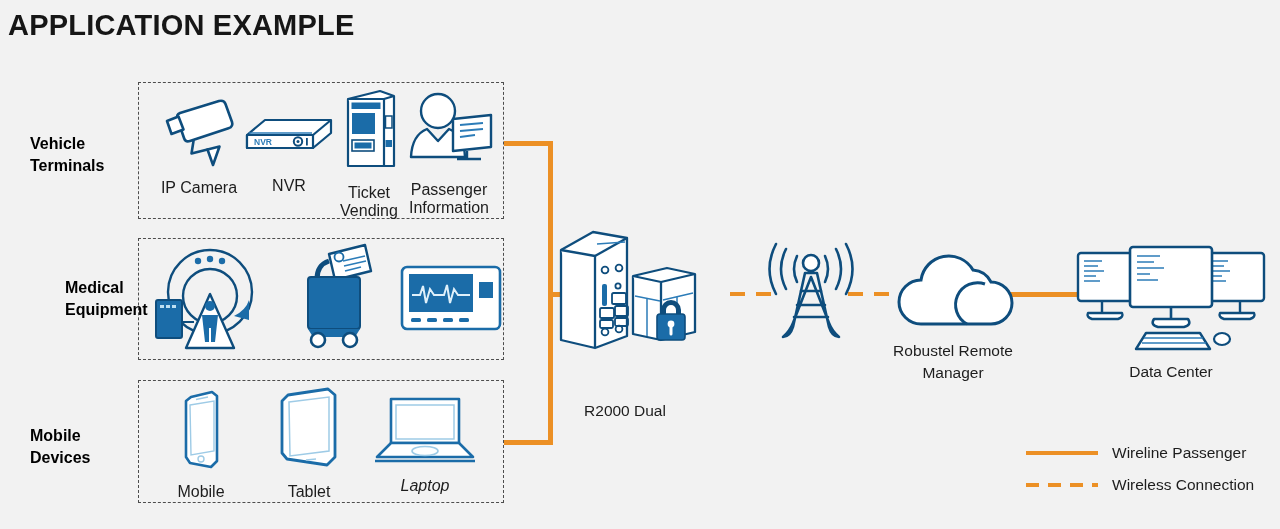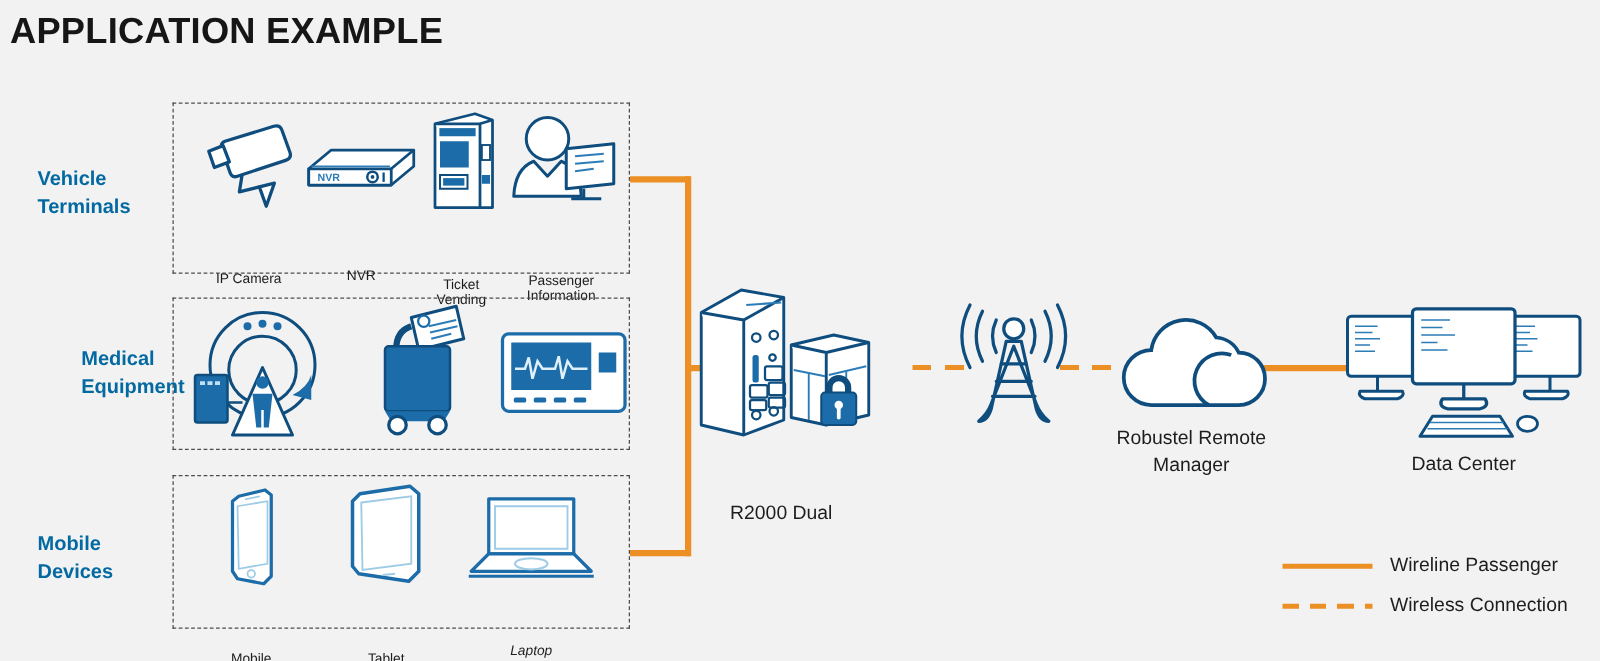--- a/index.html
+++ b/index.html
@@ -18,43 +18,43 @@
   #title{
     left:8px;top:9px;
     font-size:29px;
     letter-spacing:.2px;
     color:#161616;
     font-weight:700;
   }
 
   
   .group-label{
-    font-size:16px;font-weight:bold;color:#0369a1;
+    font-size:16px;font-weight:bold;color:#000000;
     line-height:1.35;text-align:left;
   }
   #label-vehicle{left:30px;top:133px;width:115px;}
   #label-medical{left:30px;top:277px;width:115px;margin-left:35px;}
   #label-mobile {left:30px;top:425px;width:115px;}
 
   
   .dashbox{
     border:1.6px dashed #4d4d4d;
     box-sizing:border-box;
     background:transparent;
   }
   #box-vehicle{left:138px;top:82px;width:366px;height:137px;}
   #box-medical{left:138px;top:238px;width:366px;height:122px;}
   #box-mobile {left:138px;top:380px;width:366px;height:123px;}
 
   
-  .cell{position:absolute;display:flex;flex-direction:column;align-items:center;gap:48px;}
+  .cell{position:absolute;display:flex;flex-direction:column;align-items:center;}
   .cell .ico{display:block;}
   .cap{
-    font-size:11px;color:#1d1d1d;text-align:center;line-height:1.12;
-    margin-top:2px;white-space:pre-line;
+    font-size:16px;color:#1d1d1d;text-align:center;line-height:1.12;
+    margin-top:12px;white-space:pre-line;
   }
 
   
   .node{position:absolute;display:flex;flex-direction:column;align-items:center;}
   .node .nlabel{
     font-size:15.5px;color:#1d1d1d;text-align:center;line-height:1.45;
     white-space:pre-line;margin-top:6px;
   }
 
   

